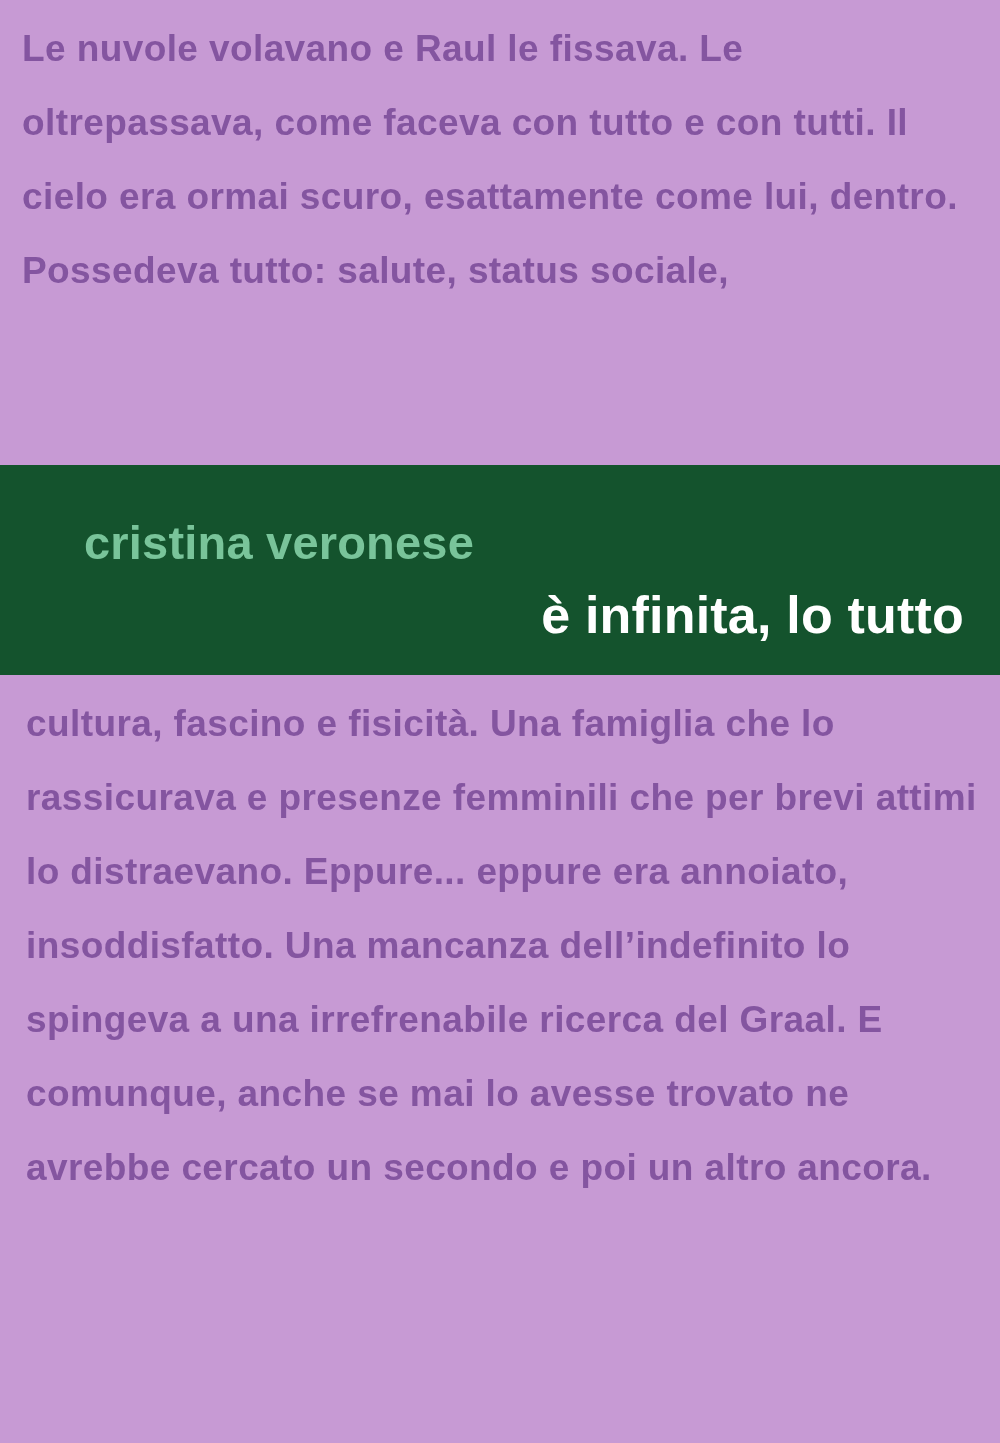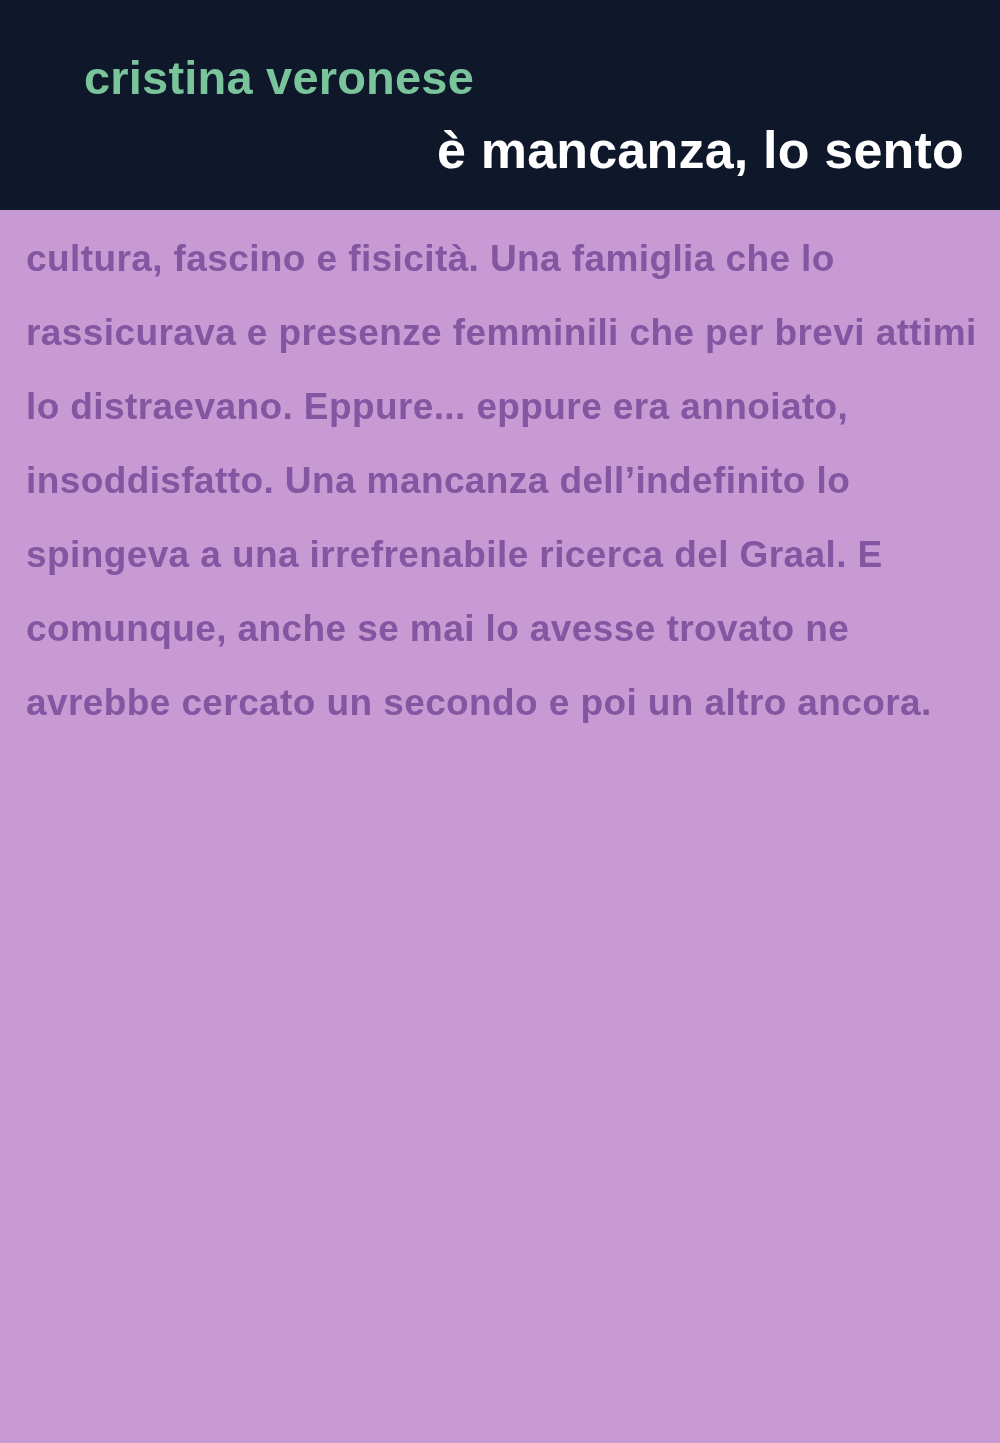--- a/index.html
+++ b/index.html
@@ -28,26 +28,27 @@
     letter-spacing: 0.4px;
   }
   .blurb-top {
     padding: 12px 22px 0 22px;
     font-size: 37px;
     line-height: 74px;
     height: 425px;
     overflow: hidden;
   }
   .band {
-    background: #0f172a;
+    background: #14532d;
     height: 210px;
     box-sizing: border-box;
     padding: 0 26px;
     position: relative;
     flex: 0 0 auto;
+    margin-top: 40px;
   }
   .author {
     position: absolute;
     left: 84px;
     top: 50px;
     color: #79c49a;
     font-size: 47px;
     font-weight: bold;
     letter-spacing: 0.2px;
     white-space: nowrap;
@@ -68,21 +69,22 @@
     line-height: 74px;
     flex: 1 1 auto;
     overflow: hidden;
   }
 </style>
 </head>
 <body>
 
 <div class="cover">
 
+  <div class="blurb blurb-top">Le nuvole volavano e Raul le fissava. Le oltrepassava, come faceva con tutto e con tutti. Il cielo era ormai scuro, esattamente come lui, dentro. Possedeva tutto: salute, status sociale,</div>
 
   <div class="band">
     <div class="author">cristina veronese</div>
-    <div class="title">è mancanza, lo sento</div>
+    <div class="title">è infinita, lo tutto</div>
   </div>
 
   <div class="blurb blurb-bottom">cultura, fascino e fisicità. Una famiglia che lo rassicurava e presenze femminili che per brevi attimi lo distraevano. Eppure... eppure era annoiato, insoddisfatto. Una mancanza dell’indefinito lo spingeva a una irrefrenabile ricerca del Graal. E comunque, anche se mai lo avesse trovato ne avrebbe cercato un secondo e poi un altro ancora.</div>
 
 </div>
 
 </body></html>

